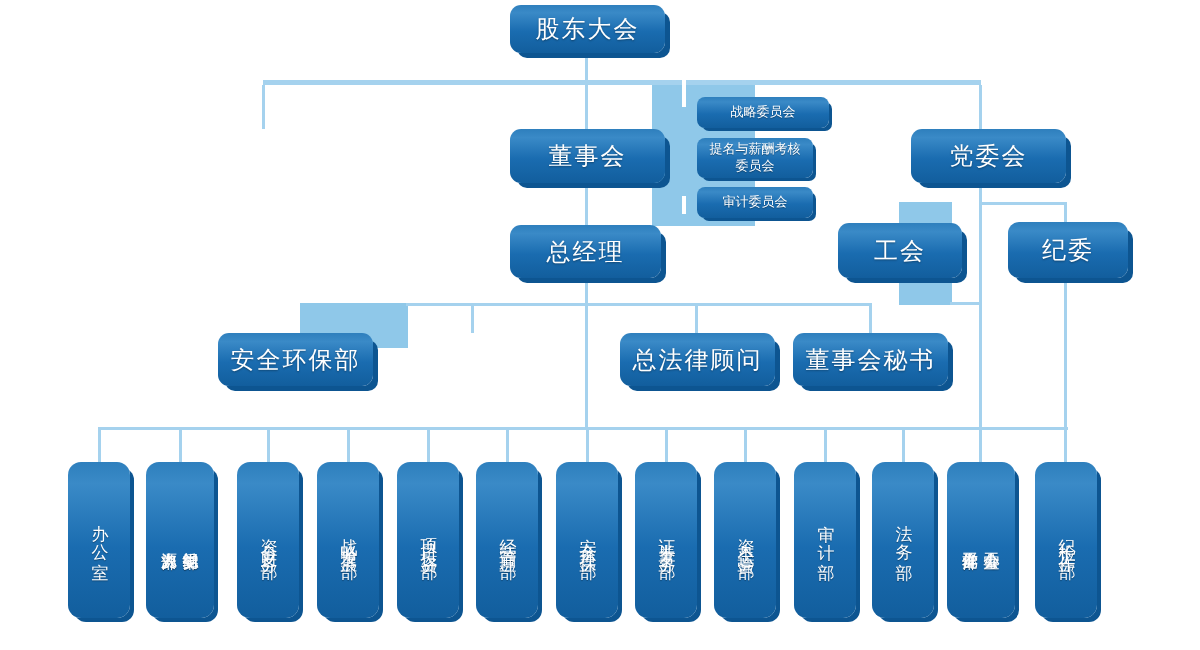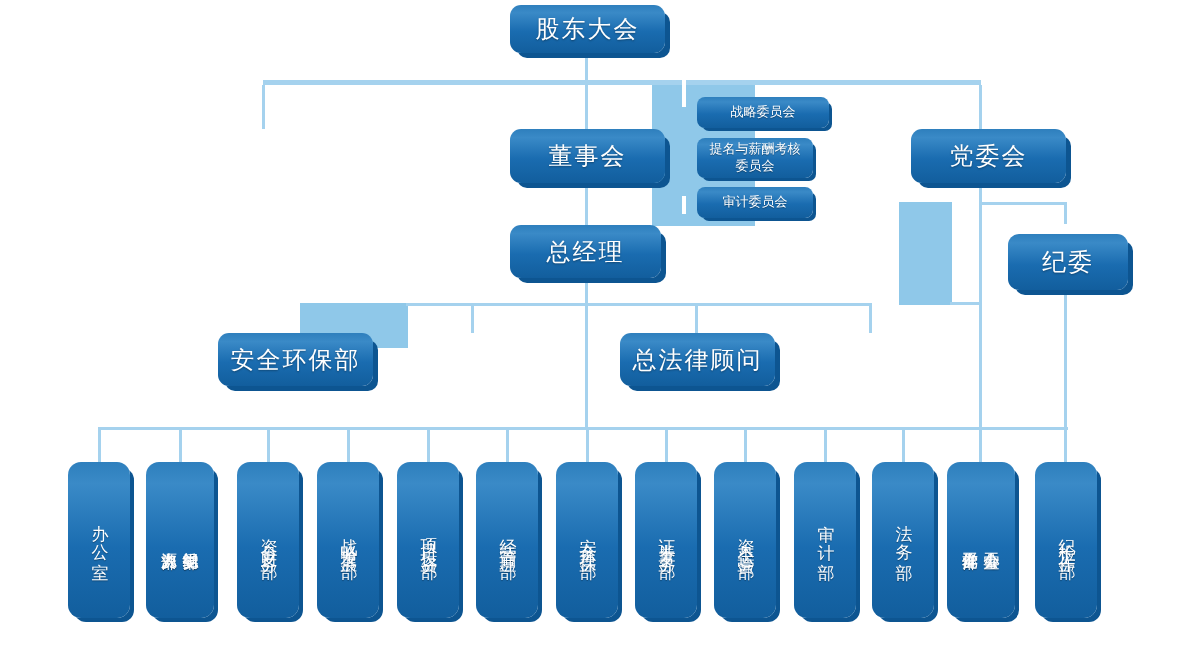--- a/index.html
+++ b/index.html
@@ -91,24 +91,26 @@
 
   <div class="node" style="left:510px;top:129px;width:155px;height:54px;">董事会</div>
   <div class="node" style="left:911px;top:129px;width:155px;height:54px;">党委会</div>
 
   <div class="cnode" style="left:697px;top:97px;width:132px;height:31px;">战略委员会</div>
   <div class="cnode" style="left:697px;top:138px;width:116px;height:40px;">提名与薪酬考核
 委员会</div>
   <div class="cnode" style="left:697px;top:187px;width:116px;height:31px;text-align:center;">审计委员会</div>
 
   <div class="node" style="left:510px;top:225px;width:151px;height:53px;">总经理</div>
-  <div class="node" style="left:1008px;top:222px;width:120px;height:56px;margin-top:12px;">纪委</div>
+  <div class="node" style="left:838px;top:223px;width:124px;height:55px;">工会</div>
+  <div class="node" style="left:1008px;top:222px;width:120px;height:56px;">纪委</div>
 
   <div class="node" style="left:218px;top:333px;width:155px;height:53px;">安全环保部</div>
   <div class="node" style="left:620px;top:333px;width:155px;height:53px;">总法律顾问</div>
+  <div class="node" style="left:793px;top:333px;width:155px;height:53px;">董事会秘书</div>
 
   <div class="vnode" style="left: 68px; width: 62px; letter-spacing: 1.1em;">办公室</div>
   <div class="vnode" style="left: 146px; width: 68px; font-size: 16px;">党委组织部
 人力资源部</div>
   <div class="vnode" style="left: 237px; width: 62px; letter-spacing: 0.35em;">资金财务部</div>
   <div class="vnode" style="left: 317px; width: 62px; letter-spacing: 0.35em;">战略发展部</div>
   <div class="vnode" style="left: 397px; width: 62px; letter-spacing: 0.35em;">项目投资部</div>
   <div class="vnode" style="left: 476px; width: 62px; letter-spacing: 0.35em;">经营管理部</div>
   <div class="vnode" style="left: 556px; width: 62px; letter-spacing: 0.35em;">安全环保部</div>
   <div class="vnode" style="left: 635px; width: 62px; letter-spacing: 0.35em;">证券事务部</div>

